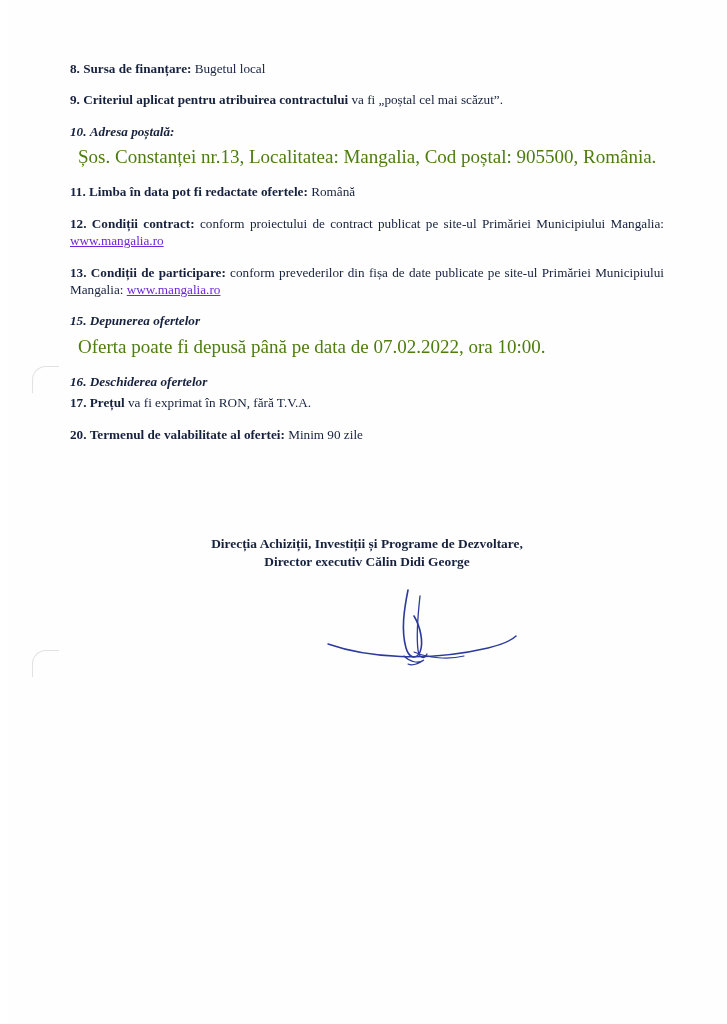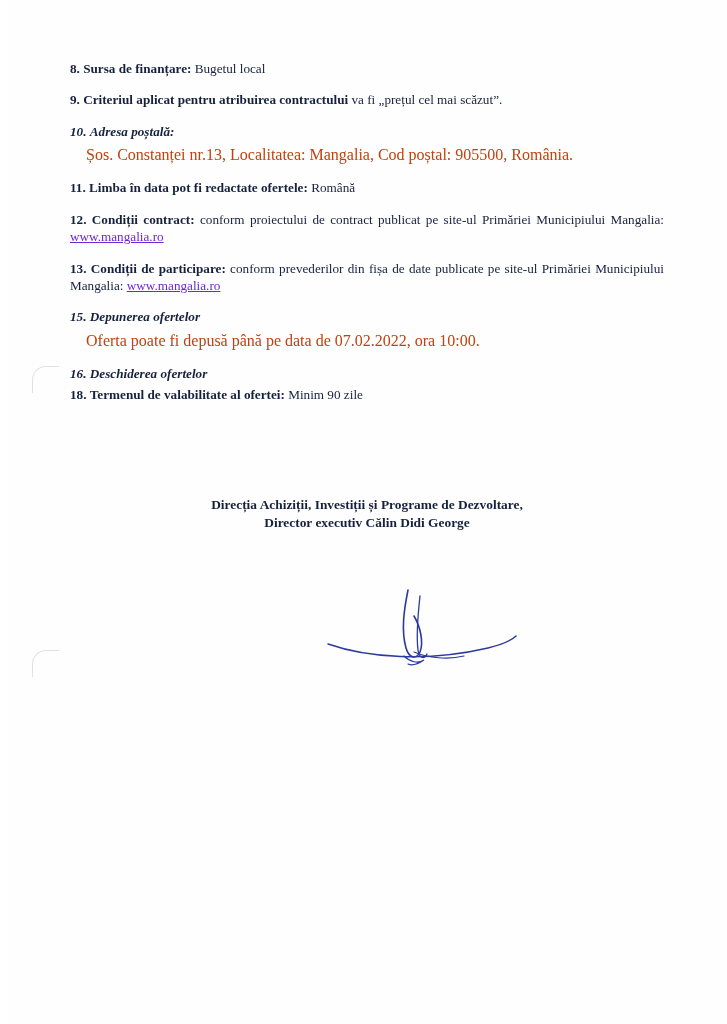--- a/index.html
+++ b/index.html
@@ -36,24 +36,24 @@
     color: #16213e;
   }
   .para.tight {
     margin-bottom: 4px;
     font-style: italic;
   }
   .lbl {
     font-weight: bold;
   }
   .sub {
-    margin: 0 0 14px 16px;
-    font-size: 16px;
+    margin: 0 0 14px 8px;
+    font-size: 19px;
     line-height: 1.32;
-    color: #c2410c;
+    color: #4d7c0f;
   }
   a.link {
     color: #6d28d9;
     text-decoration: underline;
   }
   .signature-block {
     margin-top: 92px;
     text-align: center;
     position: relative;
   }
@@ -96,21 +96,21 @@
 
   <div class="content">
 
     <p class="para">
       <span class="lbl">8.</span>
       <span class="lbl">Sursa de finanțare:</span><span> Bugetul local</span>
     </p>
 
     <p class="para">
       <span class="lbl">9.</span>
-      <span class="lbl">Criteriul aplicat pentru atribuirea contractului</span><span> va fi „prețul cel mai scăzut”.</span>
+      <span class="lbl">Criteriul aplicat pentru atribuirea contractului</span><span> va fi „poștal cel mai scăzut”.</span>
     </p>
 
     <p class="para tight">
       <span class="lbl">10.</span>
       <span class="lbl">Adresa poștală:</span>
     </p>
     <p class="sub">Șos. Constanței nr.13, Localitatea: Mangalia, Cod poștal: 905500, România.</p>
 
     <p class="para">
       <span class="lbl">11.</span>
@@ -132,23 +132,27 @@
       <span class="lbl">15.</span>
       <span class="lbl">Depunerea ofertelor</span>
     </p>
     <p class="sub">Oferta poate fi depusă până pe data de 07.02.2022, ora 10:00.</p>
 
     <p class="para tight">
       <span class="lbl">16.</span>
       <span class="lbl">Deschiderea ofertelor</span>
     </p>
 
+    <p class="para">
+      <span class="lbl">17.</span>
+      <span class="lbl">Prețul</span><span> va fi exprimat în RON, fără T.V.A.</span>
+    </p>
 
     <p class="para">
-      <span class="lbl">18.</span>
+      <span class="lbl">20.</span>
       <span class="lbl">Termenul de valabilitate al ofertei:</span><span> Minim 90 zile</span>
     </p>
 
     <div class="signature-block">
       <div class="sline">Direcția Achiziții, Investiții și Programe de Dezvoltare,</div>
       <div class="sline">Director executiv Călin Didi George</div>
     </div>
 
   </div>
 

